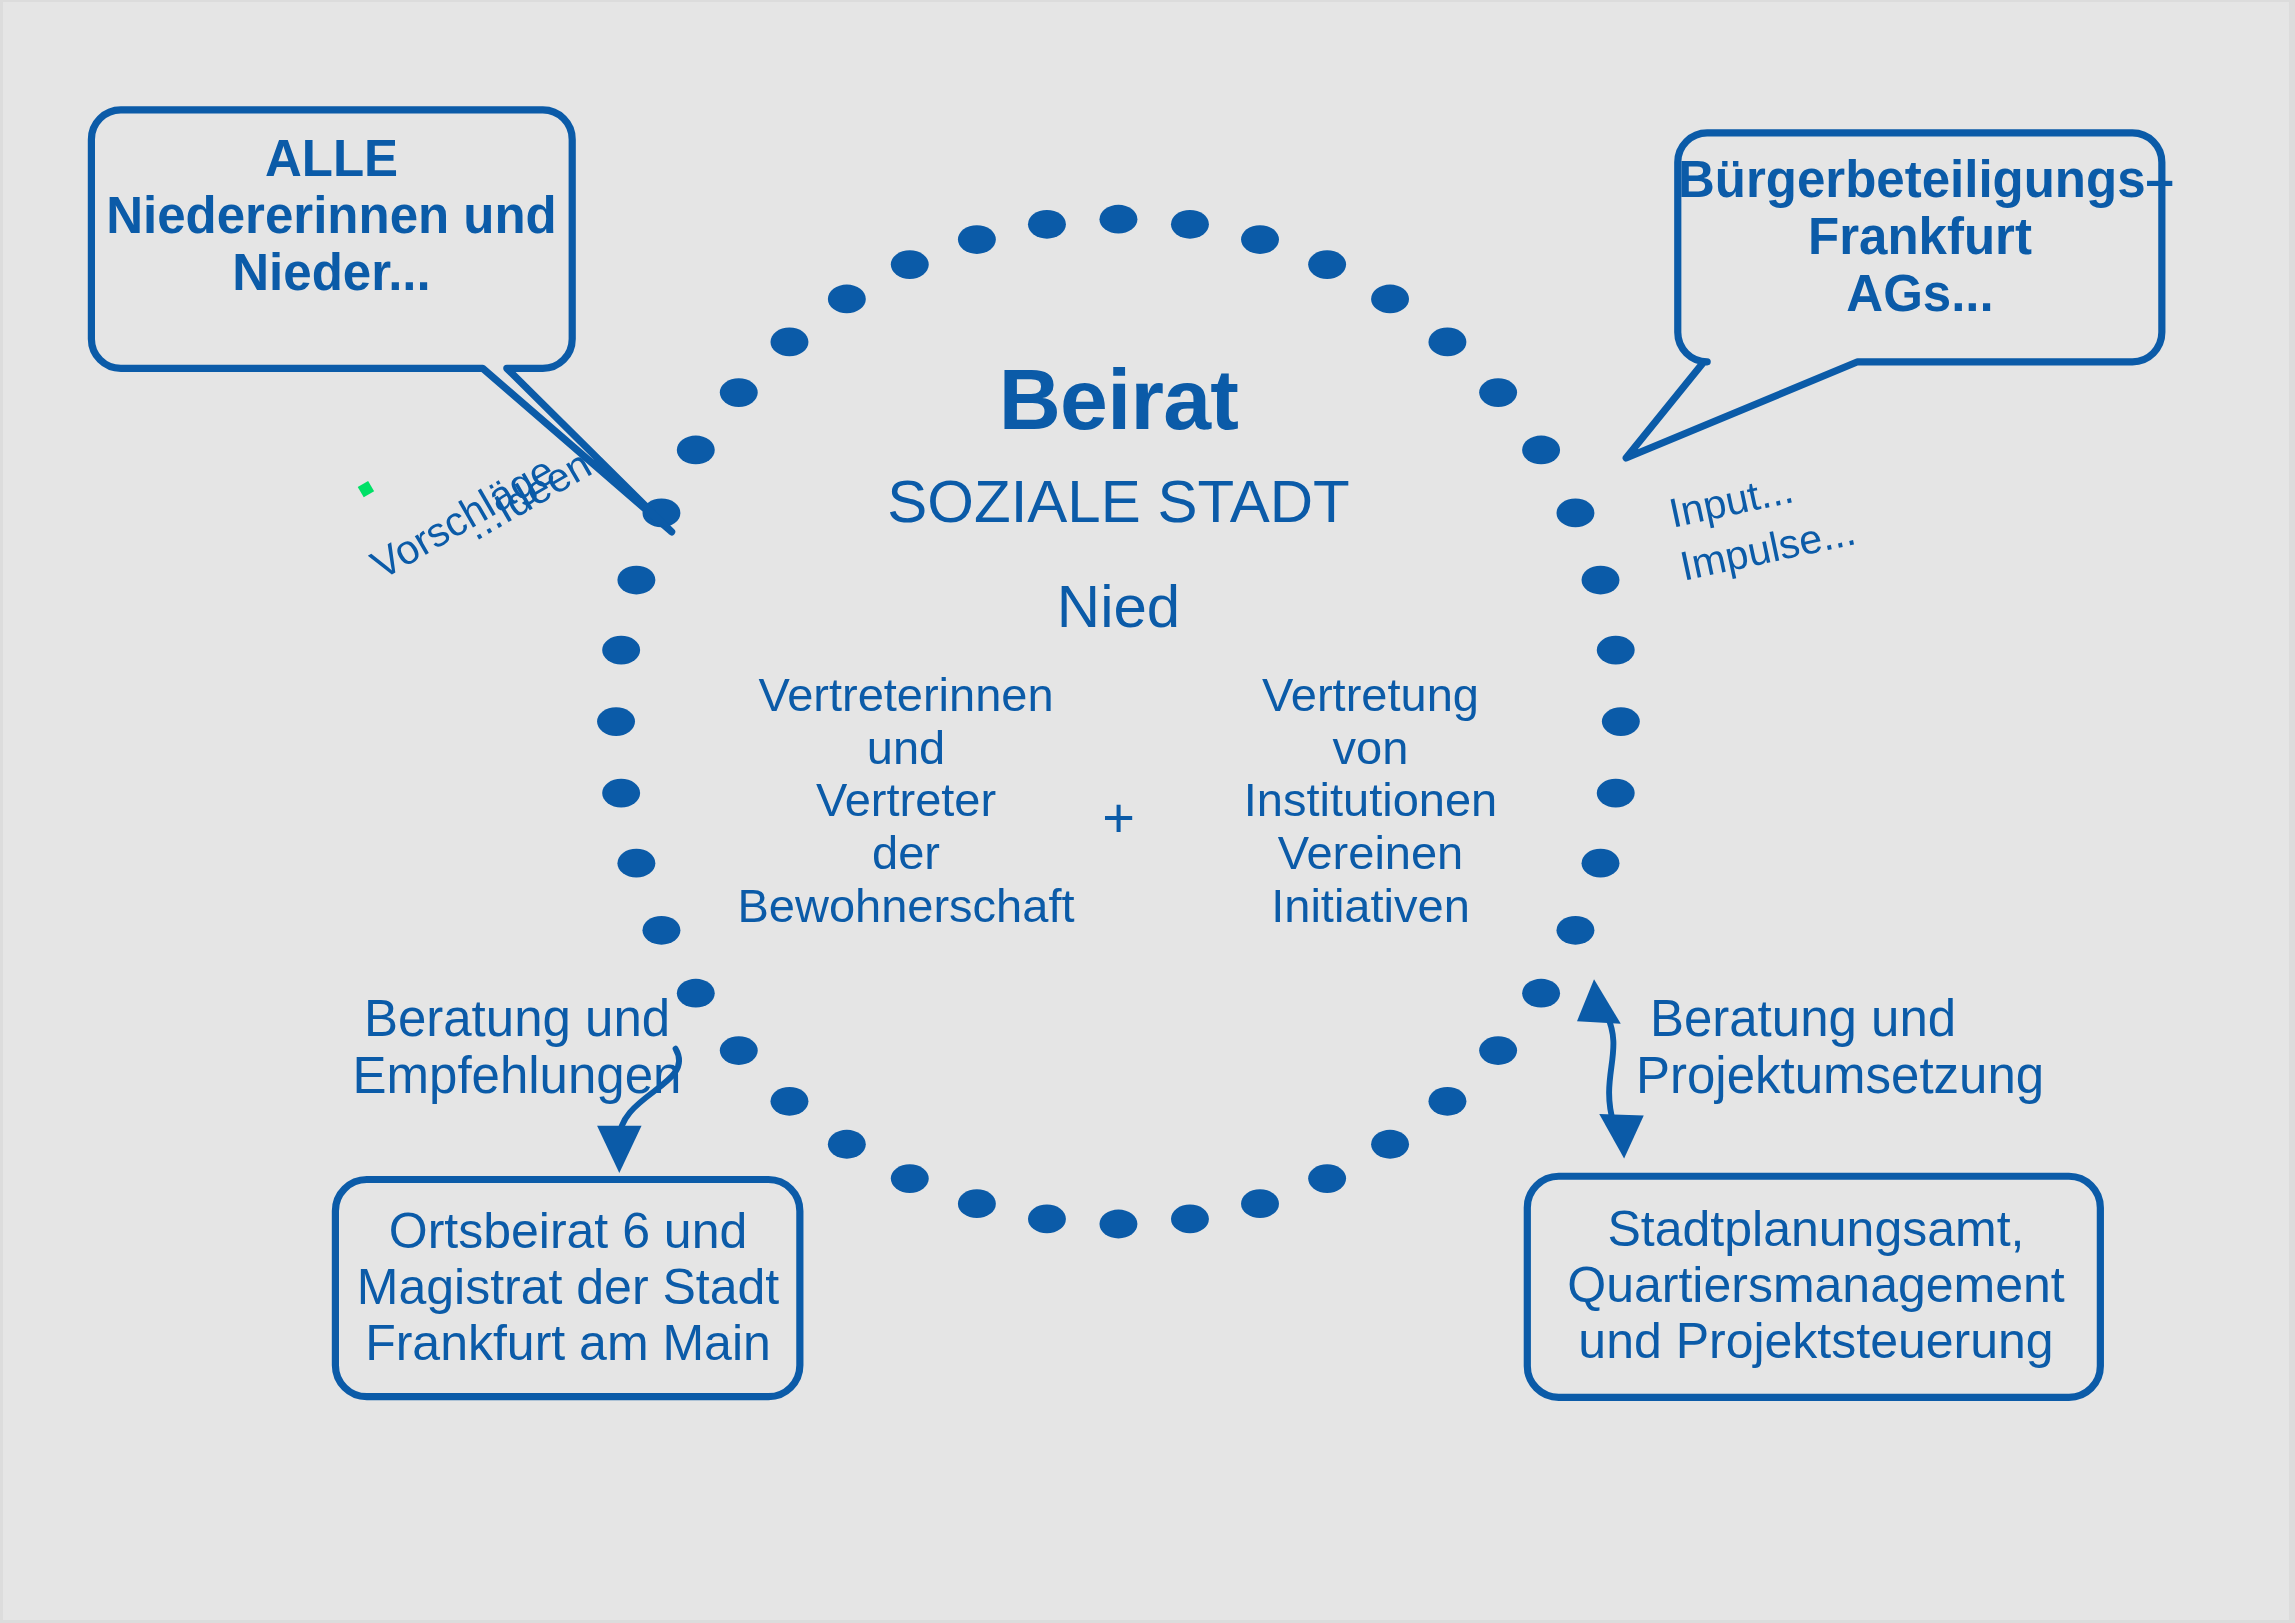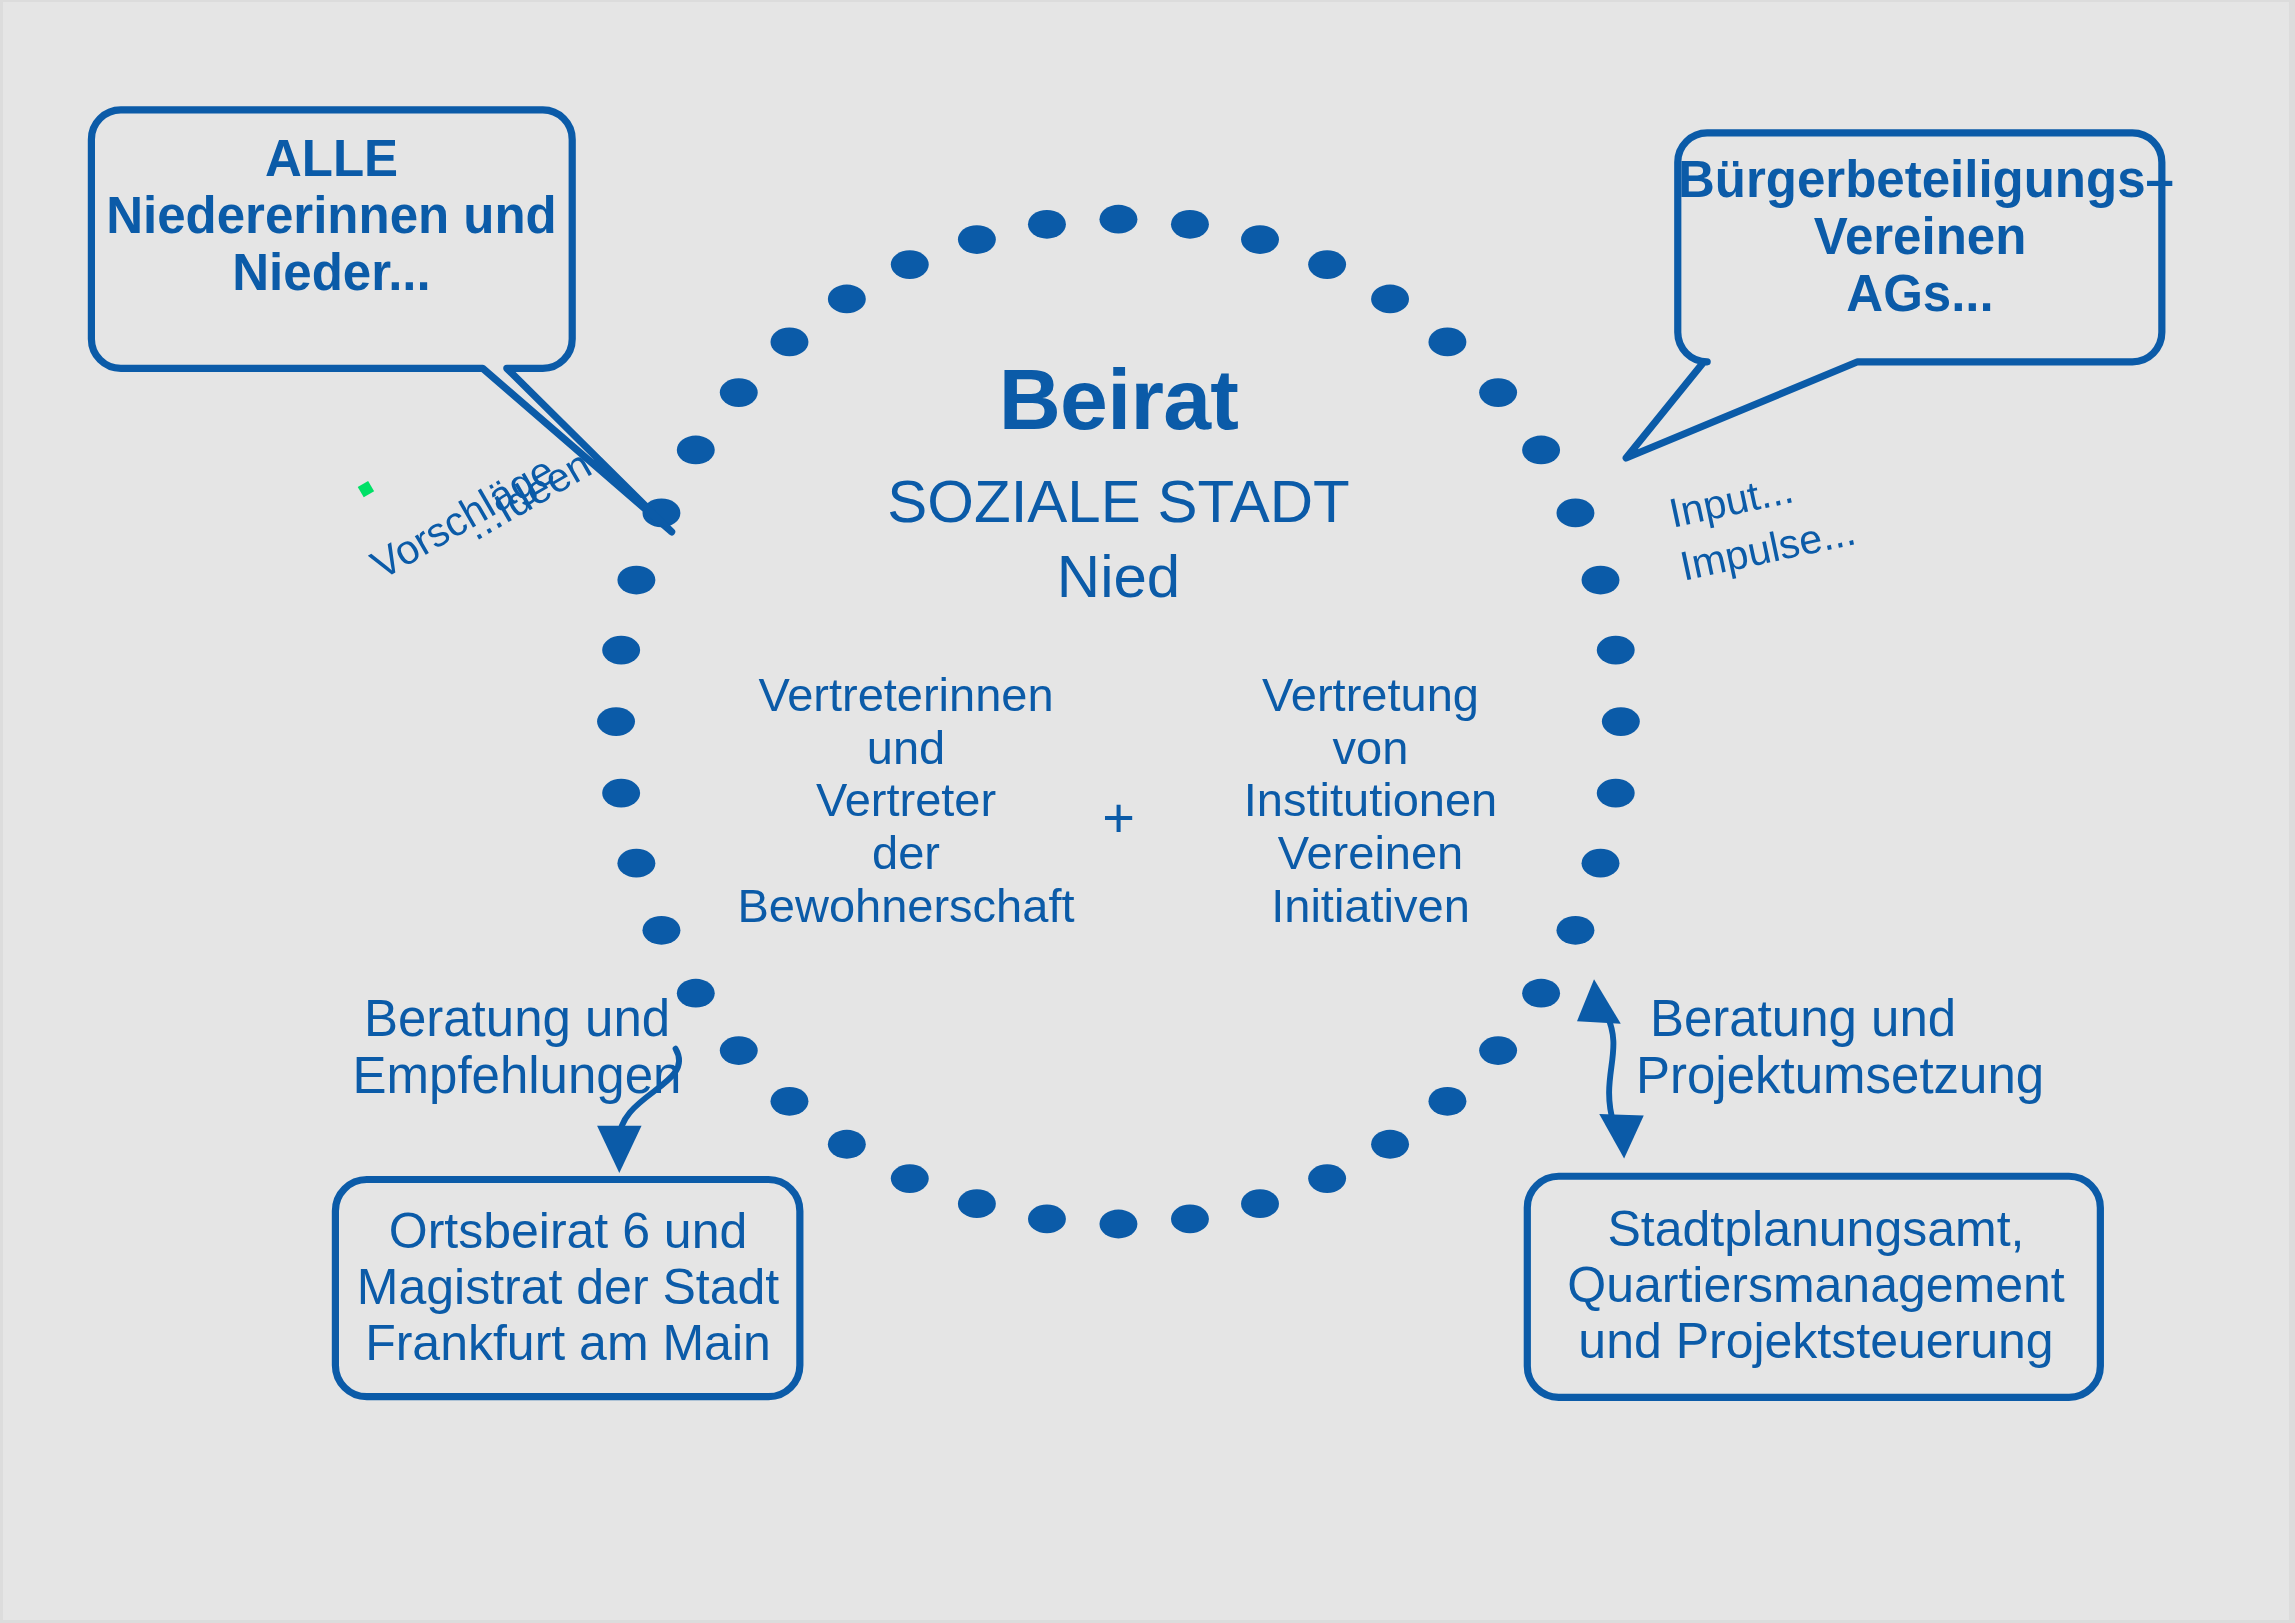--- a/index.html
+++ b/index.html
@@ -47,20 +47,21 @@
     font-weight: 700;
     letter-spacing: -0.7px;
   }
   #title-soziale {
     font-size: 60px;
     font-weight: 400;
   }
   #title-nied {
     font-size: 60px;
     font-weight: 400;
+    margin-top: 30px;
   }
 
   .col-text {
     font-size: 47px;
     font-weight: 400;
   }
   #plus-sign {
     font-size: 56px;
     font-weight: 400;
   }
@@ -182,21 +183,21 @@
       <path class="solidfill" d="M 2432 1494 L 2473 1562 L 2406 1558 Z"></path>
       <path class="solidfill" d="M 2478 1768 L 2440 1700 L 2508 1702 Z"></path>
     </g>
   </svg>
 
   <div class="txt bubble-text" style="left:88px; top:128px; width:481px;">ALLE
 Niedererinnen und
 Nieder...</div>
 
   <div class="txt bubble-text" style="left:1675px; top:149px; width:484px;">Bürgerbeteiligungs–
-Vereinen
+Frankfurt
 AGs...</div>
 
   <div class="txt" id="title-beirat" style="left:772px; top:349px; width:687px;">Beirat</div>
   <div class="txt" id="title-soziale" style="left:739px; top:466px; width:753px;">SOZIALE STADT</div>
   <div class="txt" id="title-nied" style="left:739px; top:541px; width:753px;">Nied</div>
 
   <div class="txt col-text" style="left:700px; top:667px; width:406px;">Vertreterinnen
 und
 Vertreter
 der

